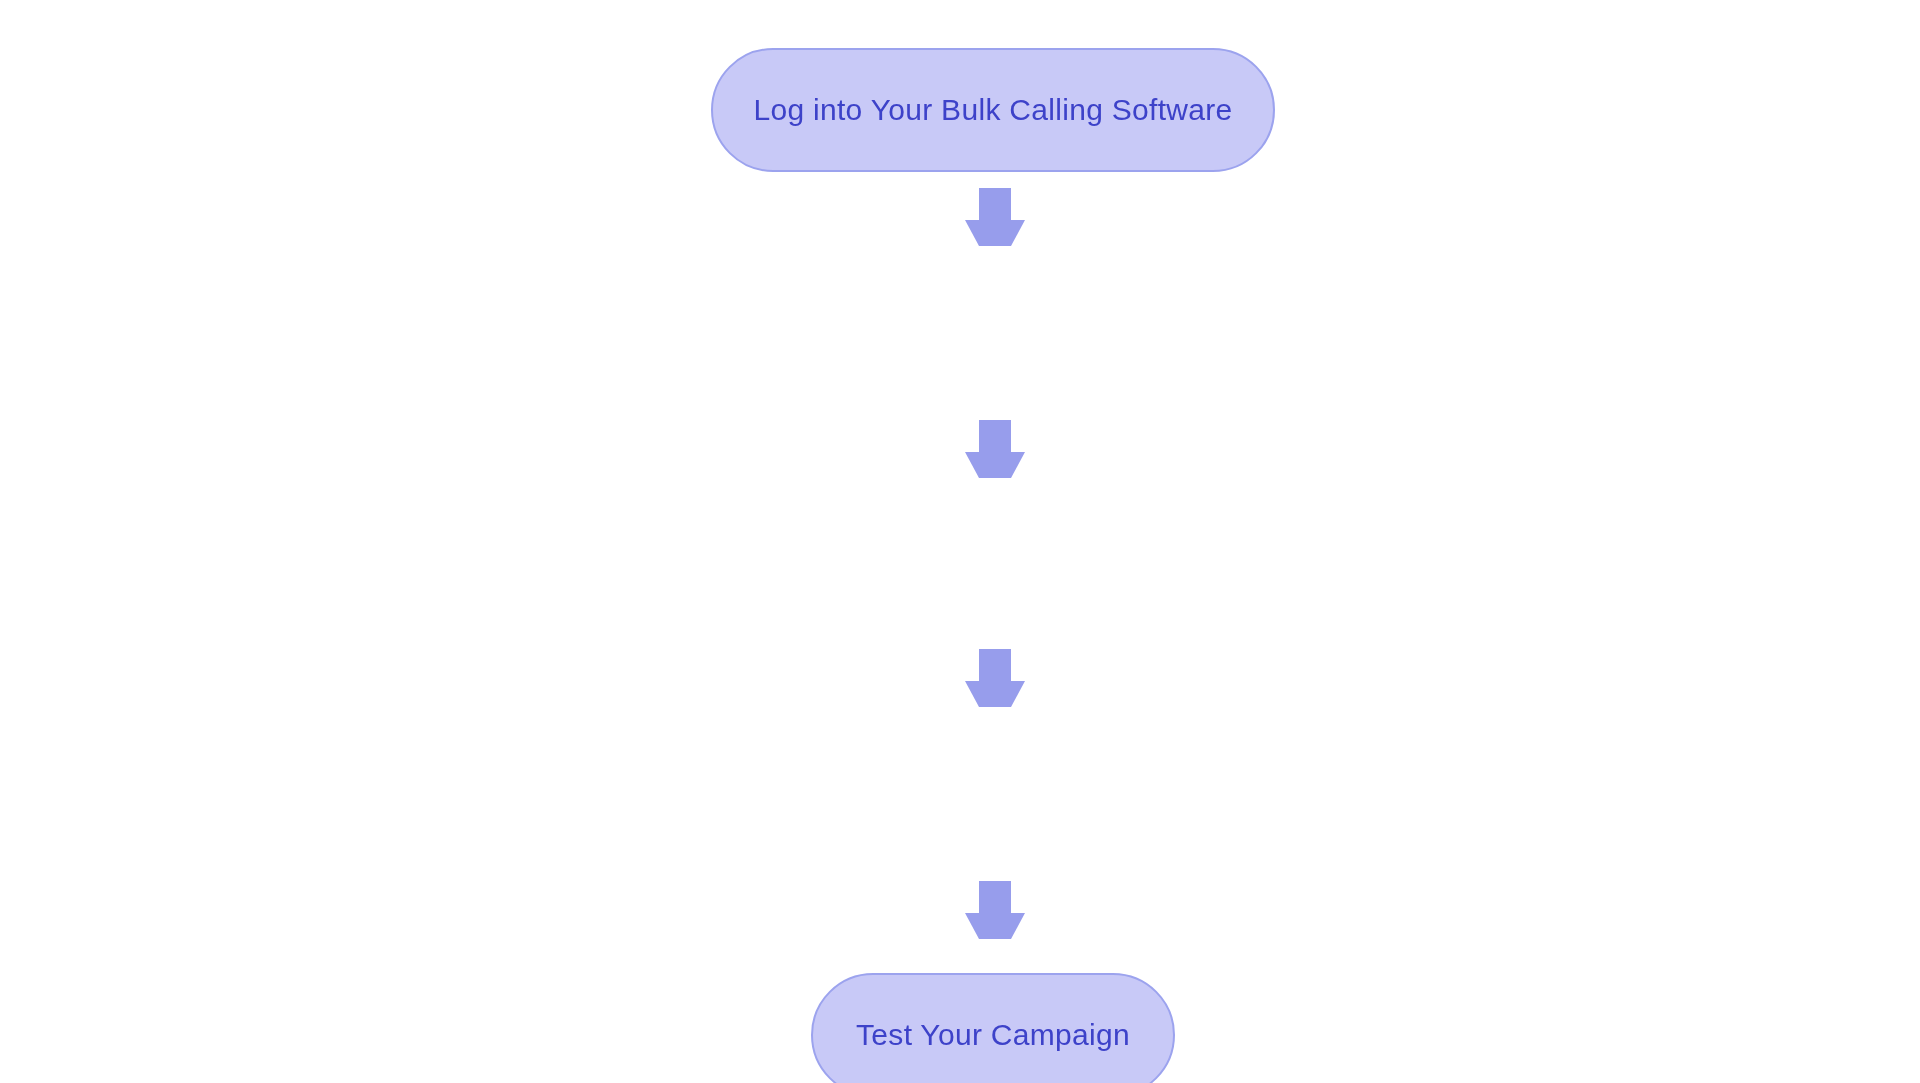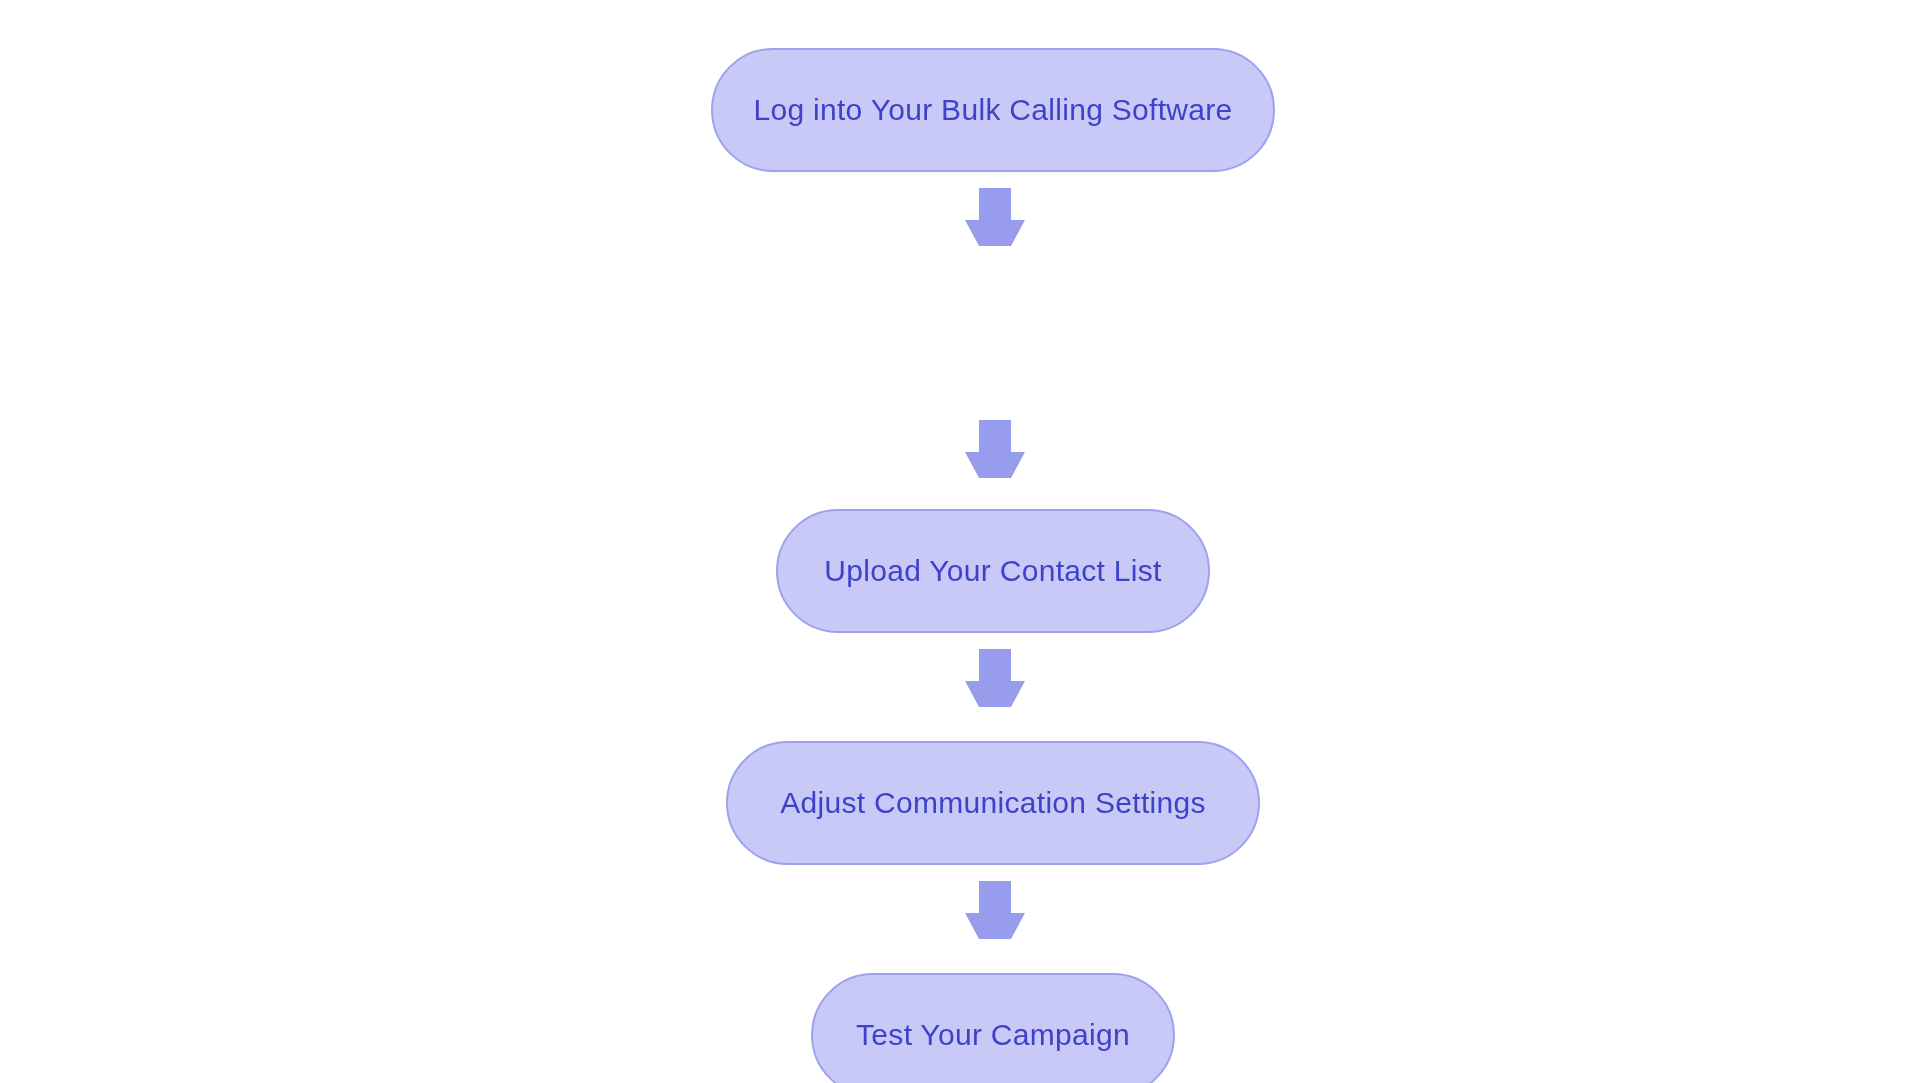--- a/index.html
+++ b/index.html
@@ -80,32 +80,26 @@
     <div class="arrow-line"></div>
     <div class="arrow-head"></div>
   </div>
 
 
   <div class="flow-arrow" id="arrow-1">
     <div class="arrow-line"></div>
     <div class="arrow-head"></div>
   </div>
 
-  <div class="flow-node" id="node-2">
-    <span>Upload Your Contact List</span>
-  </div>
 
   <div class="flow-arrow" id="arrow-2">
     <div class="arrow-line"></div>
     <div class="arrow-head"></div>
   </div>
 
-  <div class="flow-node" id="node-3">
-    <span>Adjust Communication Settings</span>
-  </div>
 
   <div class="flow-arrow" id="arrow-3">
     <div class="arrow-line"></div>
     <div class="arrow-head"></div>
   </div>
 
   <div class="flow-node" id="node-4">
     <span>Test Your Campaign</span>
   </div>
 

